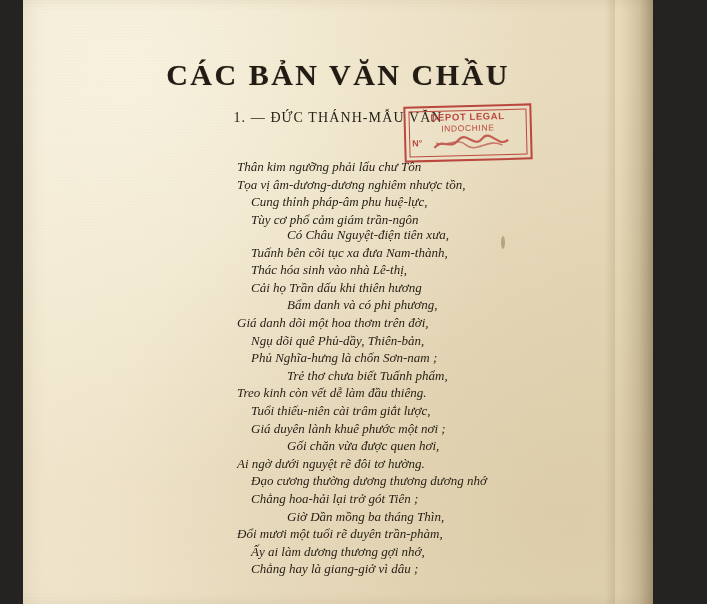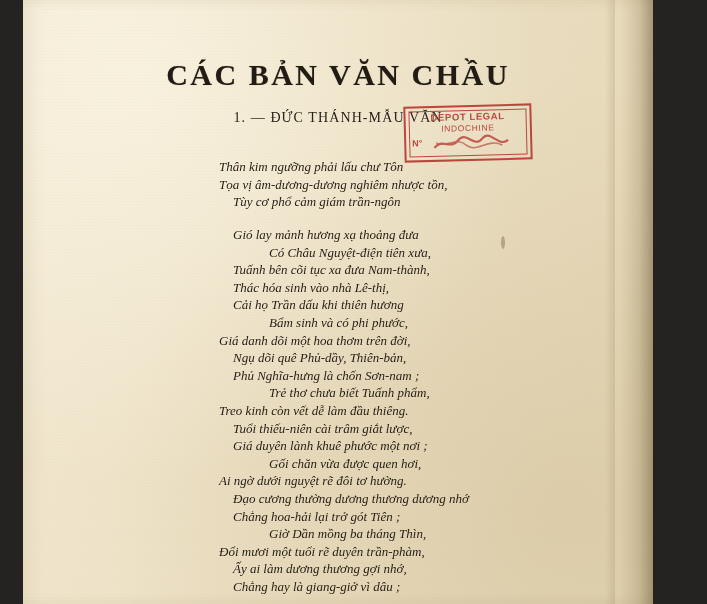--- a/index.html
+++ b/index.html
@@ -154,20 +154,21 @@
     font-size: 13px;
     line-height: 17.6px;
     color: #241d14;
     font-family: "Liberation Serif", serif;
   }
   #stanza-1 { top: 158px; }
   #stanza-2 { top: 226px; }
   .line {
     white-space: pre;
     font-style: italic;
+    margin-left: 18px;
   }
   .line.ind-0 { padding-left: 196px; }
   .line.ind-1 { padding-left: 210px; }
   .line.ind-3 { padding-left: 246px; }
 
   
   .margin-mark {
     position: absolute;
     left: 478px;
     top: 236px;
@@ -207,29 +208,29 @@
       <div class="stamp-l3">N°</div>
       <svg class="stamp-scribble" viewBox="0 0 78 18">
         <path d="M2 13 C10 3, 18 16, 26 6 S42 15, 50 5 S66 15, 76 7" fill="none" stroke="#b63b33" stroke-width="2.2"></path>
         <path d="M4 8 C14 14, 24 2, 34 11 S56 4, 70 12" fill="none" stroke="#b63b33" stroke-width="1.6" opacity=".8"></path>
       </svg>
     </div>
 
     <div class="poem" id="stanza-1">
         <div class="line ind-0">Thân kim ngưỡng phải lấu chư Tôn</div>
         <div class="line ind-0">Tọa vị âm-dương-dương nghiêm nhược tồn,</div>
+        <div class="line ind-1">Cung thỉnh pháp-âm phu huệ-lực,</div>
         <div class="line ind-1">Tùy cơ phổ cảm giám trần-ngôn</div>
       </div>
     <div class="poem" id="stanza-2">
-        <div class="line ind-1">Gió lay mảnh hương xạ thoảng đưa</div>
         <div class="line ind-3">Có Châu Nguyệt-điện tiên xưa,</div>
         <div class="line ind-1">Tuấnh bên cõi tục xa đưa Nam-thành,</div>
         <div class="line ind-1">Thác hóa sinh vào nhà Lê-thị,</div>
         <div class="line ind-1">Cải họ Trần dấu khi thiên hương</div>
-        <div class="line ind-3">Bẩm sinh và có phi phước,</div>
+        <div class="line ind-3">Bẩm danh và có phi phương,</div>
         <div class="line ind-0">Giá danh dõi một hoa thơm trên đời,</div>
         <div class="line ind-1">Ngụ dõi quê Phủ-dầy, Thiên-bản,</div>
         <div class="line ind-1">Phủ Nghĩa-hưng là chốn Sơn-nam ;</div>
         <div class="line ind-3">Trẻ thơ chưa biết Tuấnh phẩm,</div>
         <div class="line ind-0">Treo kinh còn vết dễ làm đầu thiêng.</div>
         <div class="line ind-1">Tuổi thiếu-niên cài trâm giắt lược,</div>
         <div class="line ind-1">Giá duyên lành khuê phước một nơi ;</div>
         <div class="line ind-3">Gối chăn vừa được quen hơi,</div>
         <div class="line ind-0">Ai ngờ dưới nguyệt rẽ đôi tơ hường.</div>
         <div class="line ind-1">Đạo cương thường dương thương dương nhớ</div>

